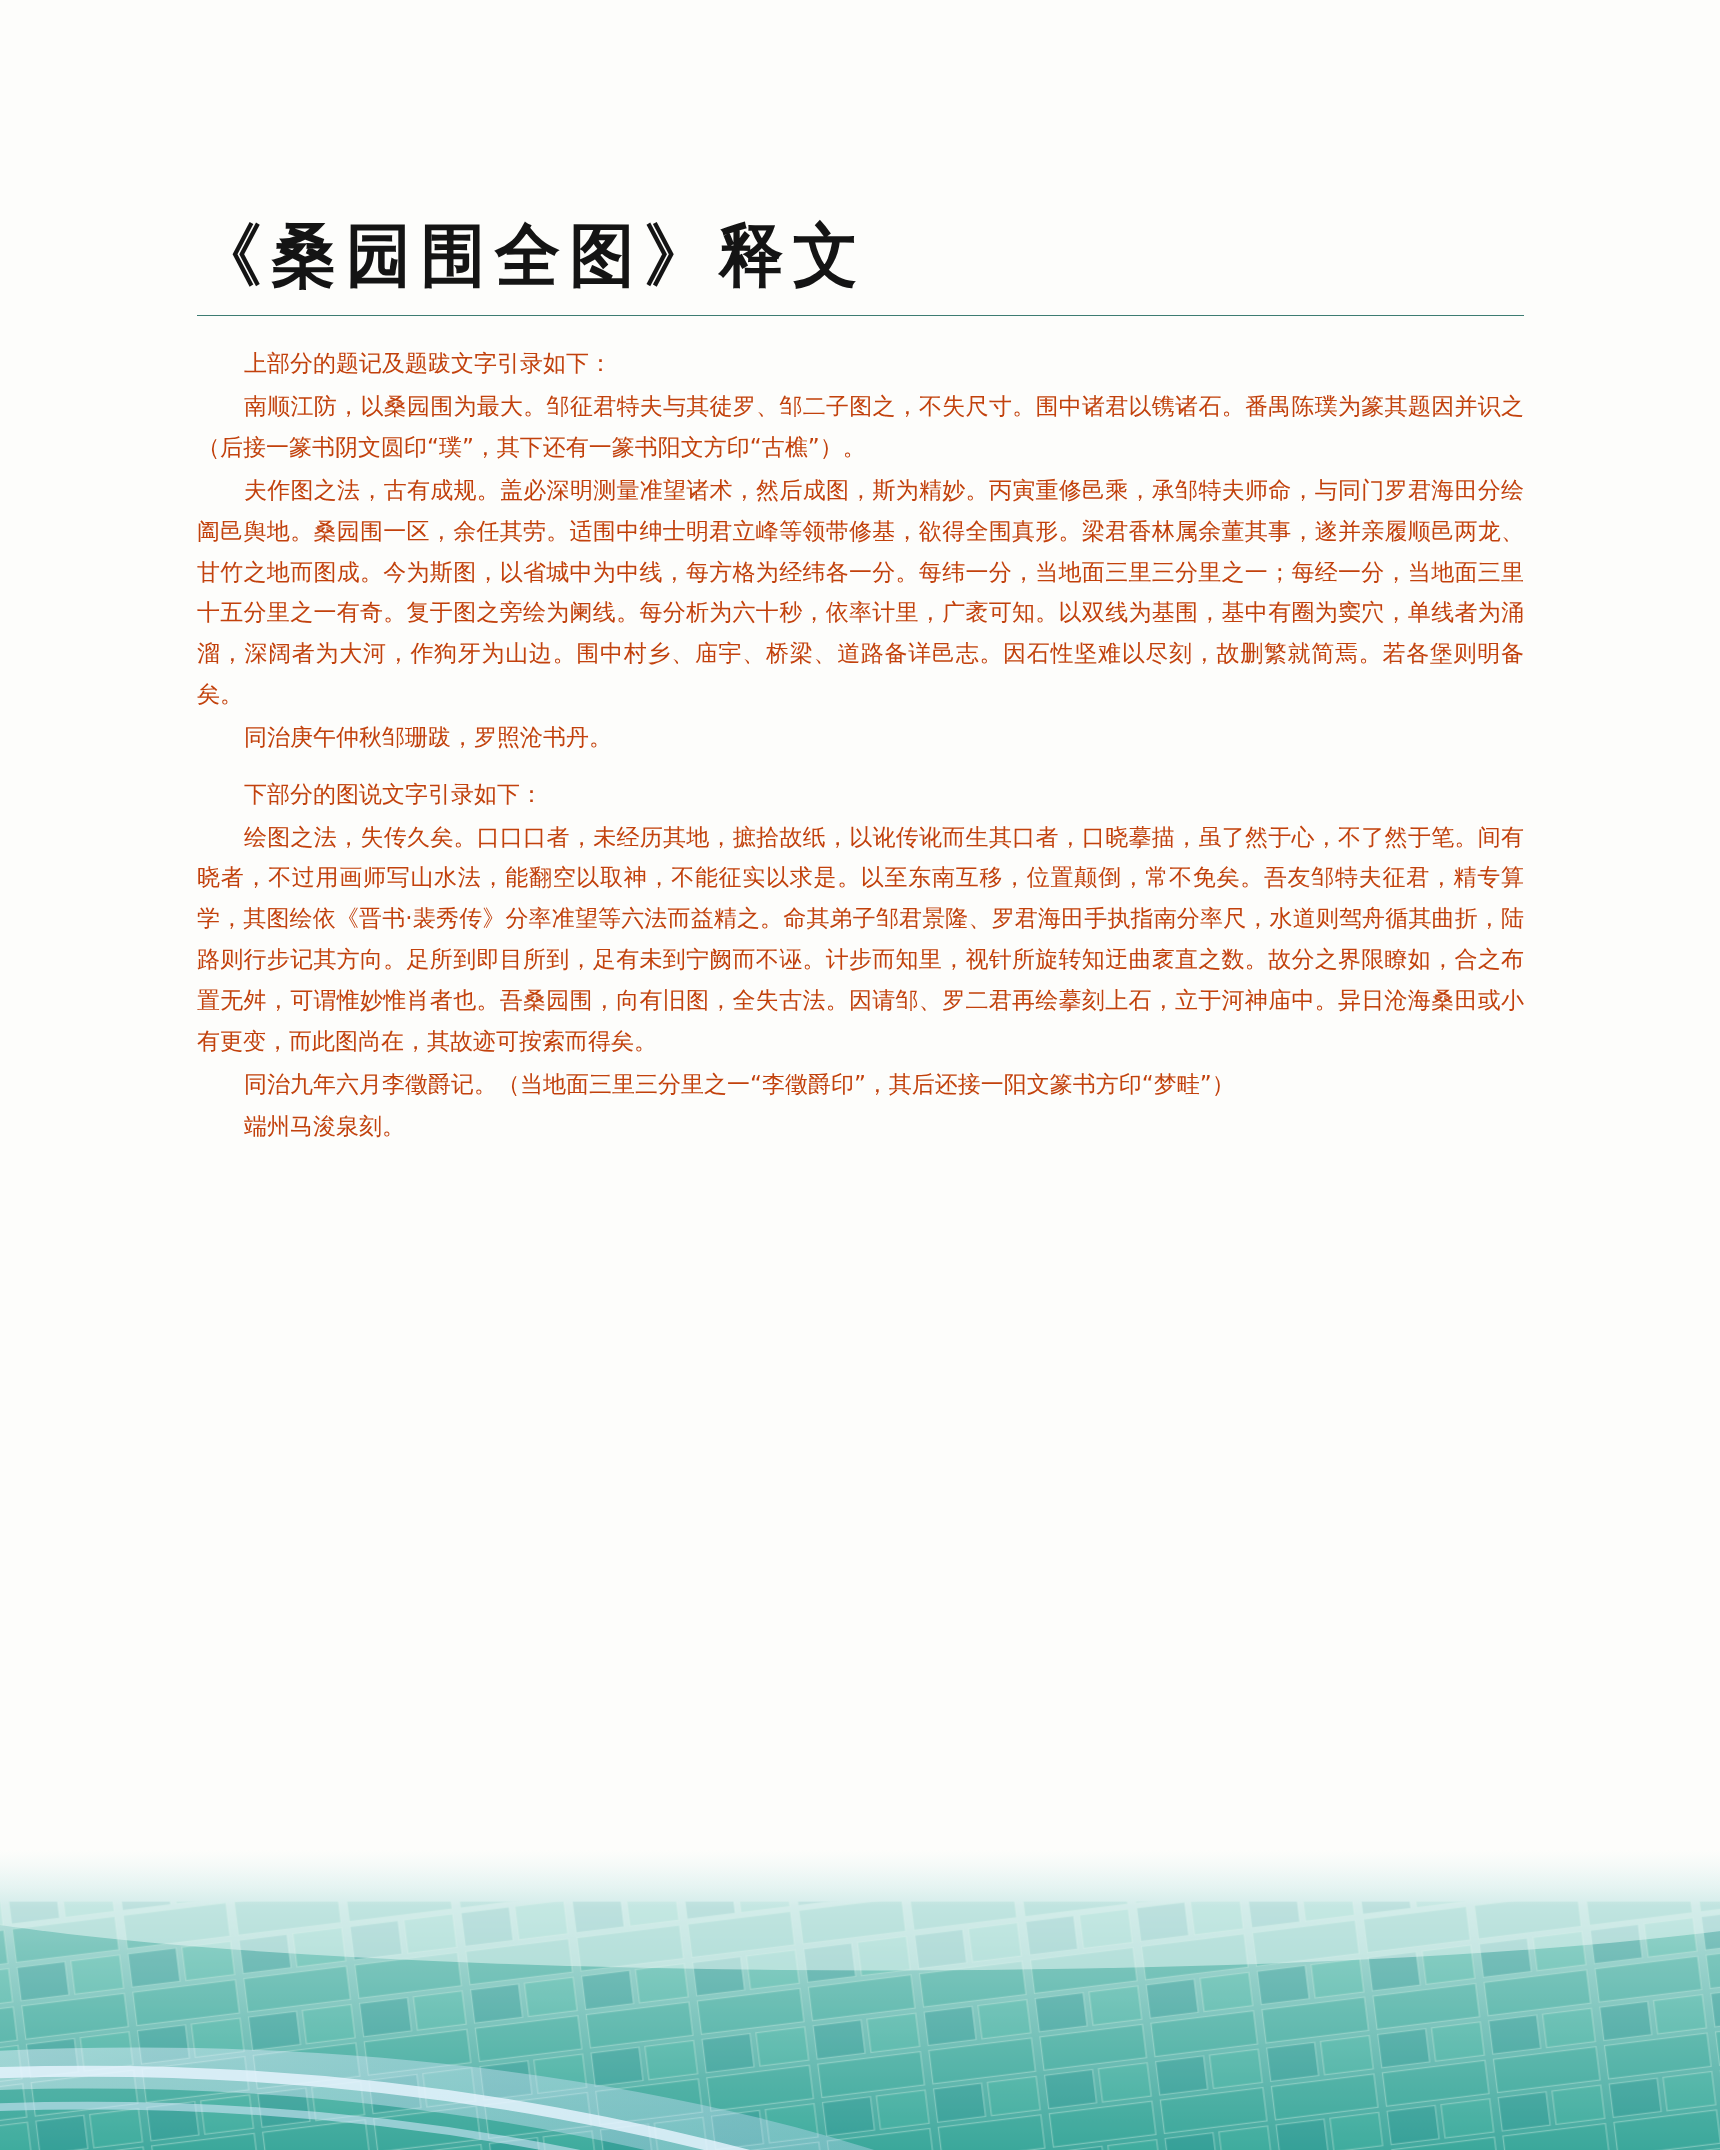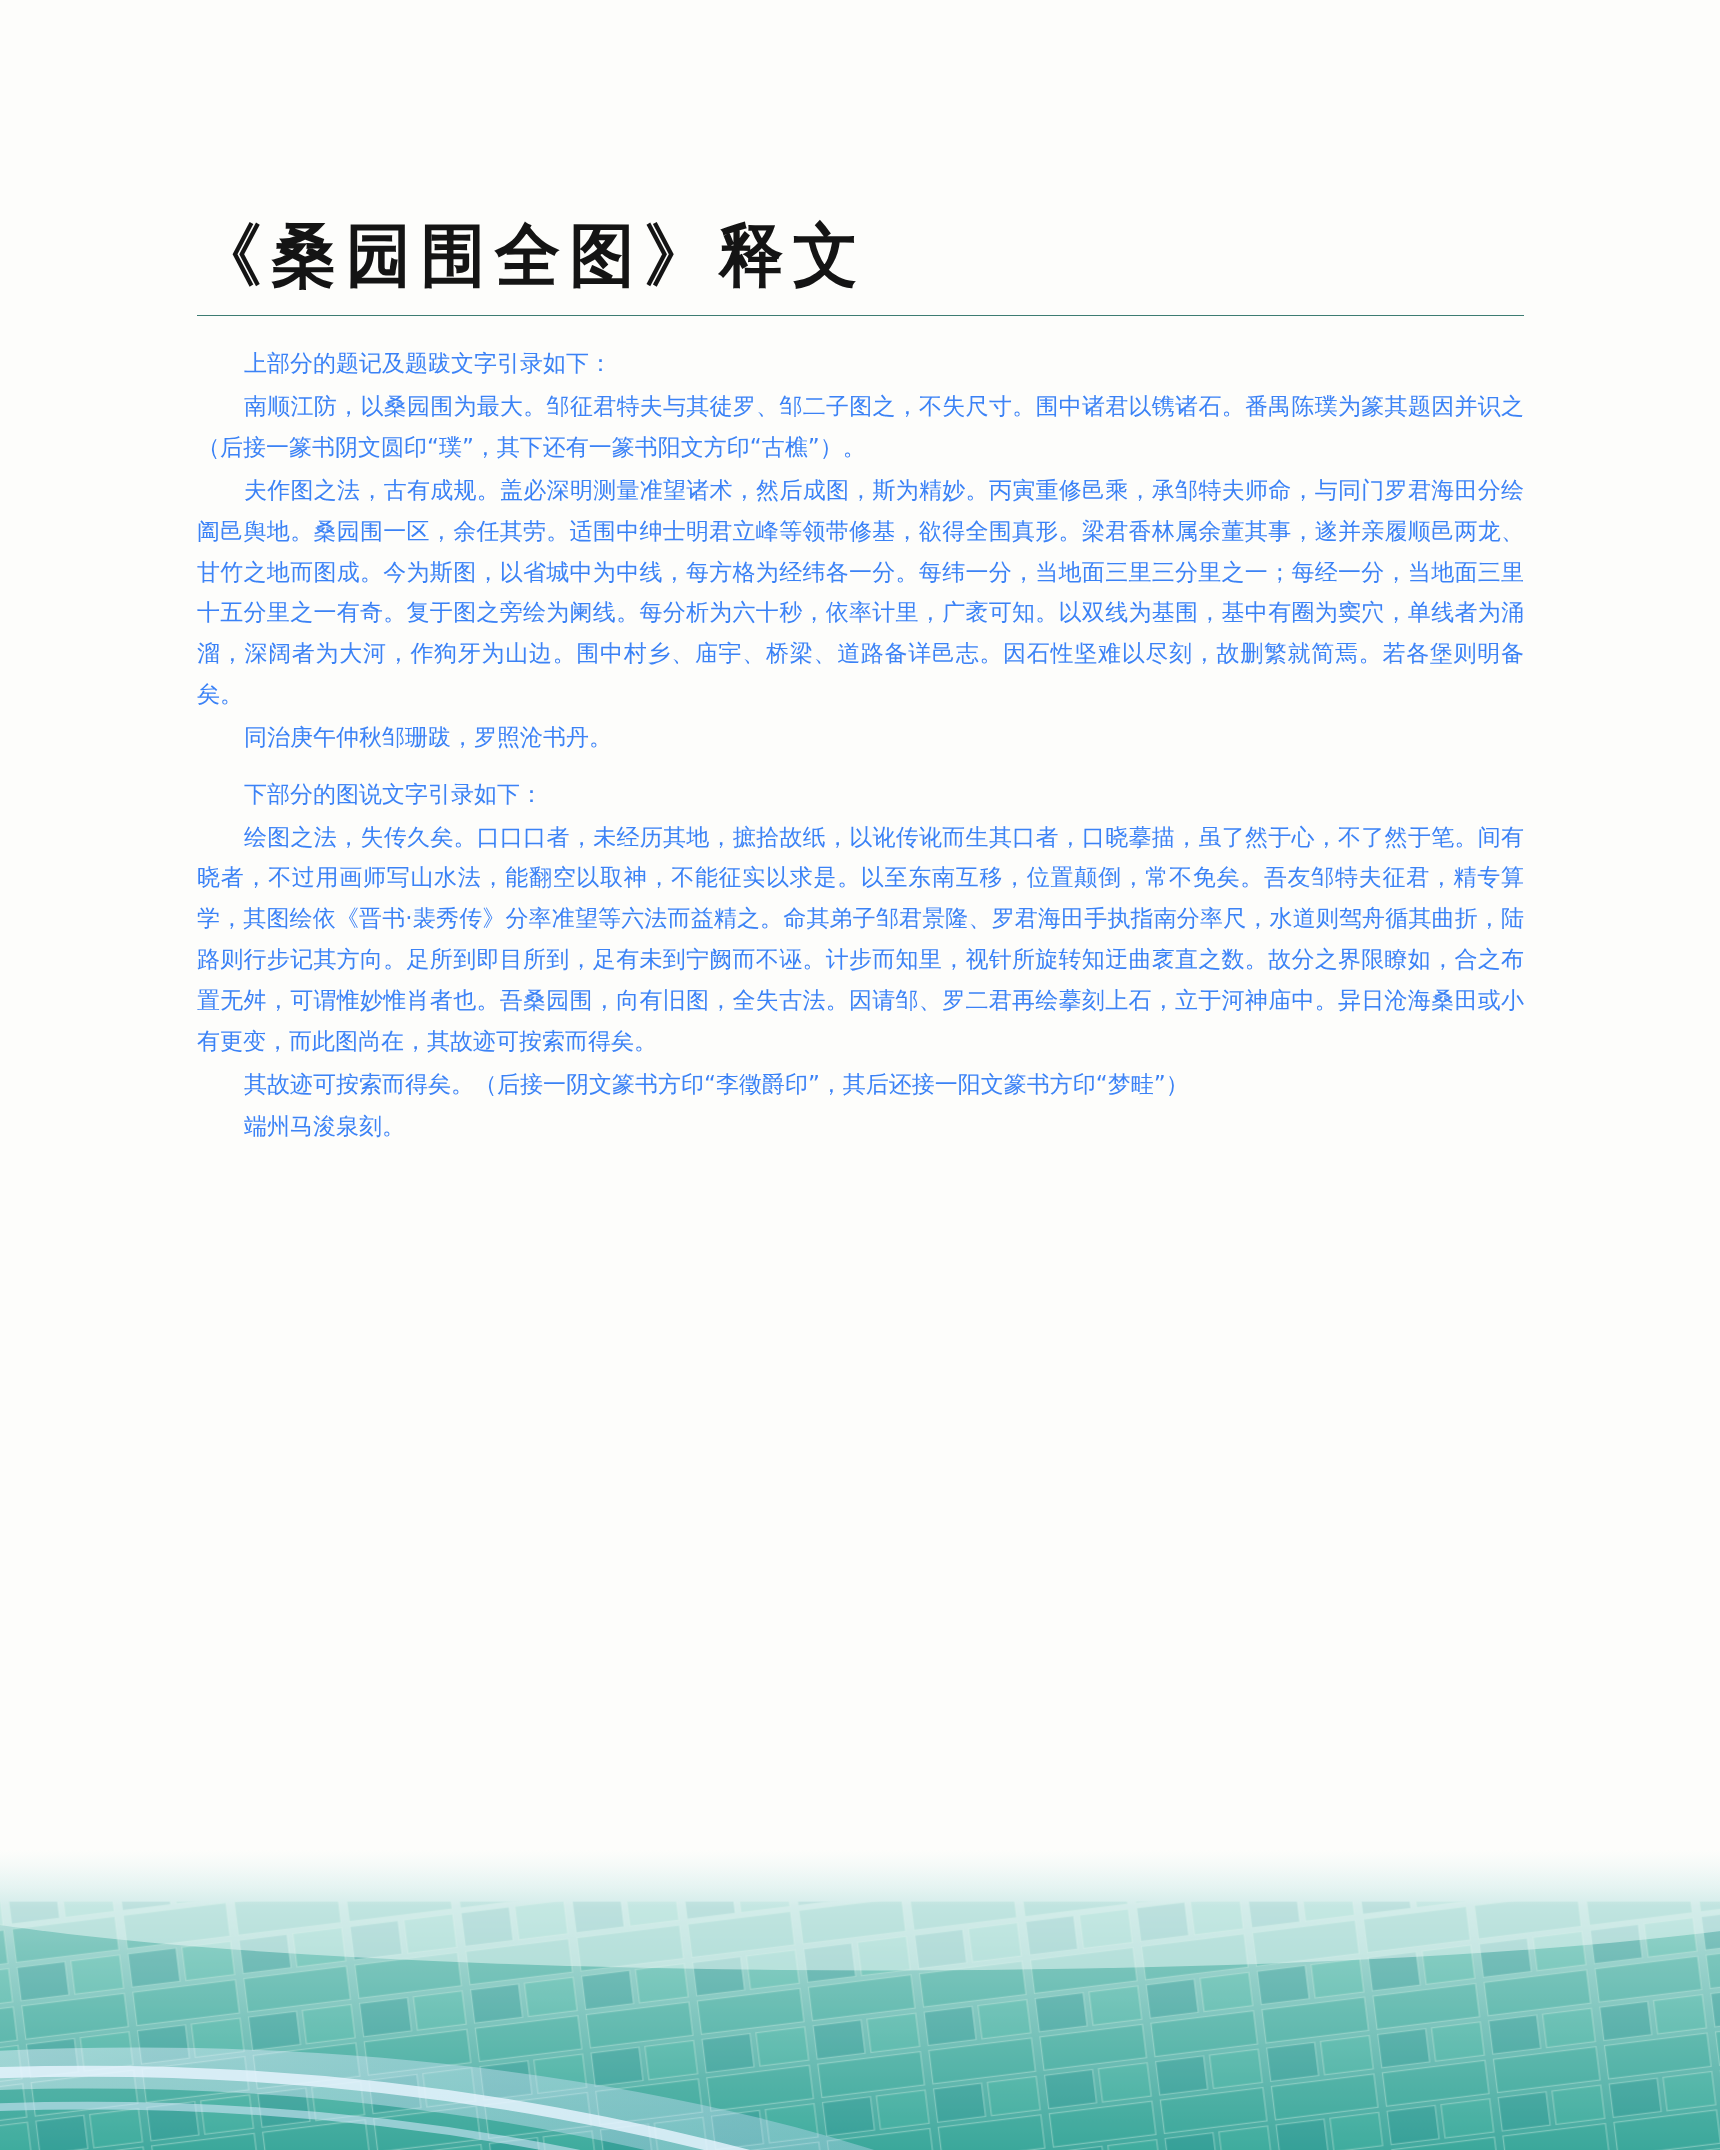--- a/index.html
+++ b/index.html
@@ -53,21 +53,21 @@
     height: 1.3px;
     background: #3d7c72;
   }
 
   .body-text {
     margin: 0 181px;
     padding-top: 27px;
     font-family: "DejaVu Sans", sans-serif;
     font-size: 23px;
     line-height: 1.78;
-    color: #3b82f6;
+    color: #c2410c;
     text-align: justify;
     text-justify: inter-character;
   }
 
   .para {
     text-indent: 47px;
     margin: 0 0 1.7px 0;
   }
 
   .para.gap-before {
@@ -120,21 +120,21 @@
       <p class="para">南顺江防，以桑园围为最大。邹征君特夫与其徒罗、邹二子图之，不失尺寸。围中诸君以镌诸石。番禺陈璞为篆其题因并识之（后接一篆书阴文圆印“璞”，其下还有一篆书阳文方印“古樵”）。</p>
       <p class="para">夫作图之法，古有成规。盖必深明测量准望诸术，然后成图，斯为精妙。丙寅重修邑乘，承邹特夫师命，与同门罗君海田分绘阖邑舆地。桑园围一区，余任其劳。适围中绅士明君立峰等领带修基，欲得全围真形。梁君香林属余董其事，遂并亲履顺邑两龙、甘竹之地而图成。今为斯图，以省城中为中线，每方格为经纬各一分。每纬一分，当地面三里三分里之一；每经一分，当地面三里十五分里之一有奇。复于图之旁绘为阑线。每分析为六十秒，依率计里，广袤可知。以双线为基围，基中有圈为窦穴，单线者为涌溜，深阔者为大河，作狗牙为山边。围中村乡、庙宇、桥梁、道路备详邑志。因石性坚难以尽刻，故删繁就简焉。若各堡则明备矣。</p>
       <p class="para">同治庚午仲秋邹珊跋，罗照沧书丹。</p>
 
       <p class="para gap-before">下部分的图说文字引录如下：</p>
 
       <p class="para">
         <span>绘图之法，失传久矣。口口口者，未经历其地，摭拾故纸，以讹传讹而生其口者，口晓摹描，虽了然于心，不了然于笔。间有晓者，不过用画师写山水法，能翻空以取神，不能征实以求是。以至东南互移，位置颠倒，常不免矣。吾友邹特夫征君，精专算学，其图绘依《晋书·裴秀传》分率准望等六法而益精之。命其弟子邹君景隆、罗君海田手执指南分率尺，水道则驾舟循其曲折，陆路则行步记其方向。足所到即目所到，足有未到宁阙而不诬。计步而知里，视针所旋转知迂曲衺直之数。故分之界限瞭如，合之布置无舛，可谓惟妙惟肖者也。</span><span class="bold-run">吾桑园围，向有旧图，全失古法。因请邹、罗二君再绘摹刻上石，立于河神庙中。异日沧海桑田或小有更变，而此图尚在，其故迹可按索而得矣。</span>
       </p>
 
-      <p class="para">其故迹可按索而得矣。（后接一阴文篆书方印“李徵爵印”，其后还接一阳文篆书方印“梦畦”）</p>
+      <p class="para">同治九年六月李徵爵记。（当地面三里三分里之一“李徵爵印”，其后还接一阳文篆书方印“梦畦”）</p>
       <p class="para">端州马浚泉刻。</p>
 
     </div>
   </div>
 
   <div class="photo">
     <svg viewBox="0 0 4000 2374" preserveAspectRatio="none">
       <defs>
         <linearGradient id="sky" x1="0" y1="0" x2="0" y2="1">
           <stop offset="0%" stop-color="#dff0f0"></stop>

